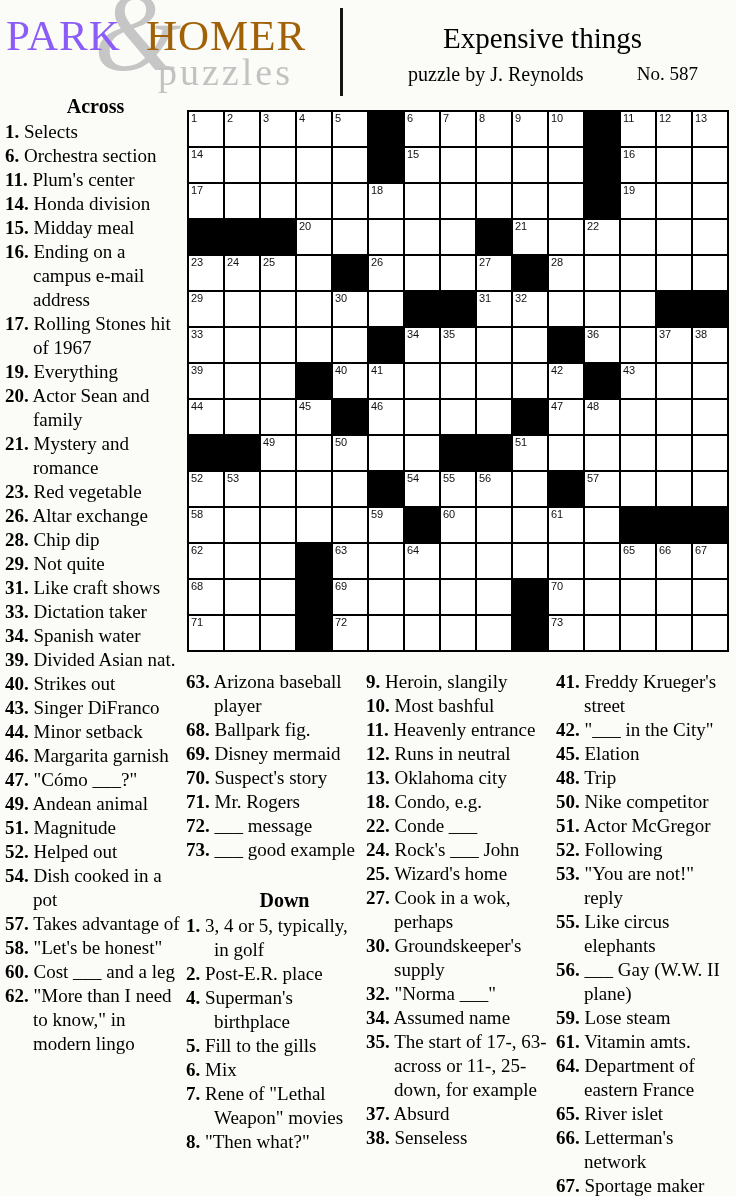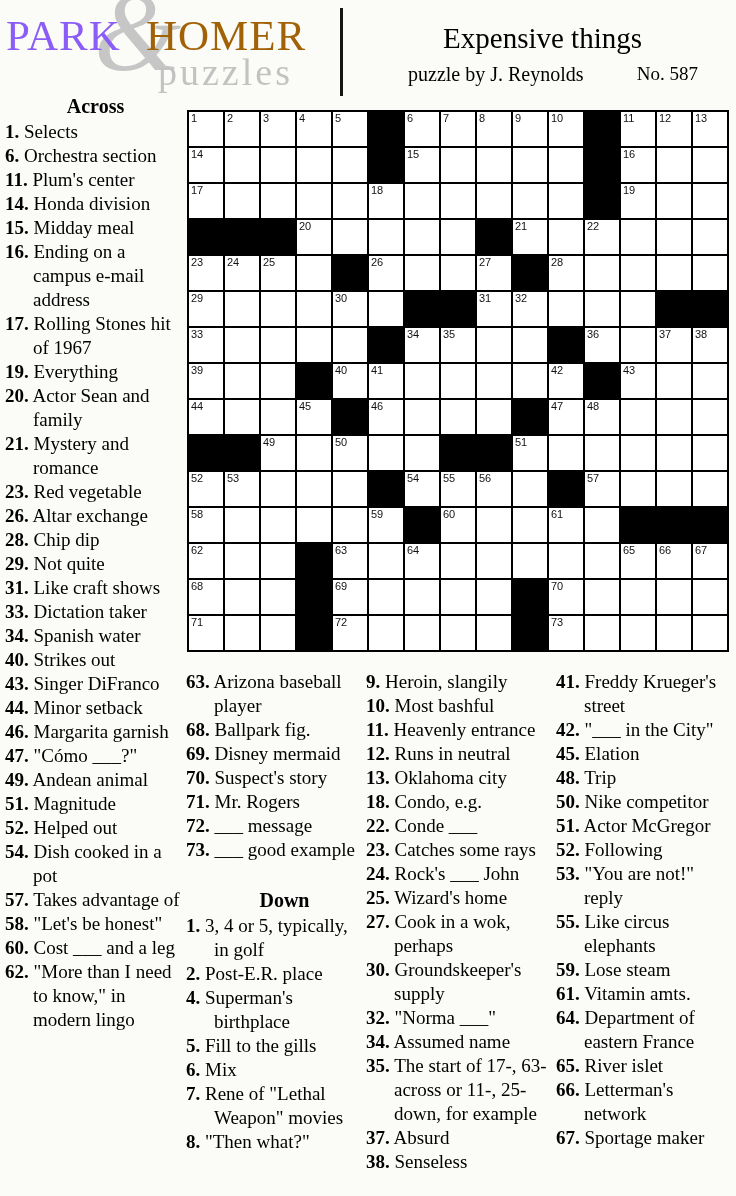--- a/index.html
+++ b/index.html
@@ -89,20 +89,21 @@
         <div class="clue"><b>19.</b> Everything</div>
         <div class="clue"><b>20.</b> Actor Sean and family</div>
         <div class="clue"><b>21.</b> Mystery and romance</div>
         <div class="clue"><b>23.</b> Red vegetable</div>
         <div class="clue"><b>26.</b> Altar exchange</div>
         <div class="clue"><b>28.</b> Chip dip</div>
         <div class="clue"><b>29.</b> Not quite</div>
         <div class="clue"><b>31.</b> Like craft shows</div>
         <div class="clue"><b>33.</b> Dictation taker</div>
         <div class="clue"><b>34.</b> Spanish water</div>
+        <div class="clue"><b>39.</b> Divided Asian nat.</div>
         <div class="clue"><b>40.</b> Strikes out</div>
         <div class="clue"><b>43.</b> Singer DiFranco</div>
         <div class="clue"><b>44.</b> Minor setback</div>
         <div class="clue"><b>46.</b> Margarita garnish</div>
         <div class="clue"><b>47.</b> "Cómo ___?"</div>
         <div class="clue"><b>49.</b> Andean animal</div>
         <div class="clue"><b>51.</b> Magnitude</div>
         <div class="clue"><b>52.</b> Helped out</div>
         <div class="clue"><b>54.</b> Dish cooked in a pot</div>
         <div class="clue"><b>57.</b> Takes advantage of</div>
@@ -509,21 +510,20 @@
   </div>
   <div class="cluecol" id="col-3">
     <div id="down-mid">
         <div class="clue"><b>9.</b> Heroin, slangily</div>
         <div class="clue"><b>10.</b> Most bashful</div>
         <div class="clue"><b>11.</b> Heavenly entrance</div>
         <div class="clue"><b>12.</b> Runs in neutral</div>
         <div class="clue"><b>13.</b> Oklahoma city</div>
         <div class="clue"><b>18.</b> Condo, e.g.</div>
         <div class="clue"><b>22.</b> Conde ___</div>
-        <div class="clue"><b>23.</b> Catches some rays</div>
         <div class="clue"><b>24.</b> Rock's ___ John</div>
         <div class="clue"><b>25.</b> Wizard's home</div>
         <div class="clue"><b>27.</b> Cook in a wok, perhaps</div>
         <div class="clue"><b>30.</b> Groundskeeper's supply</div>
         <div class="clue"><b>32.</b> "Norma ___"</div>
         <div class="clue"><b>34.</b> Assumed name</div>
         <div class="clue"><b>35.</b> The start of 17-, 63-across or 11-, 25-down, for example</div>
         <div class="clue"><b>37.</b> Absurd</div>
         <div class="clue"><b>38.</b> Senseless</div>
       </div>
@@ -532,20 +532,21 @@
     <div id="down-tail">
         <div class="clue"><b>41.</b> Freddy Krueger's street</div>
         <div class="clue"><b>42.</b> "___ in the City"</div>
         <div class="clue"><b>45.</b> Elation</div>
         <div class="clue"><b>48.</b> Trip</div>
         <div class="clue"><b>50.</b> Nike competitor</div>
         <div class="clue"><b>51.</b> Actor McGregor</div>
         <div class="clue"><b>52.</b> Following</div>
         <div class="clue"><b>53.</b> "You are not!" reply</div>
         <div class="clue"><b>55.</b> Like circus elephants</div>
+        <div class="clue"><b>56.</b> ___ Gay (W.W. II plane)</div>
         <div class="clue"><b>59.</b> Lose steam</div>
         <div class="clue"><b>61.</b> Vitamin amts.</div>
         <div class="clue"><b>64.</b> Department of eastern France</div>
         <div class="clue"><b>65.</b> River islet</div>
         <div class="clue"><b>66.</b> Letterman's network</div>
         <div class="clue"><b>67.</b> Sportage maker</div>
       </div>
   </div>
 
 </div>

